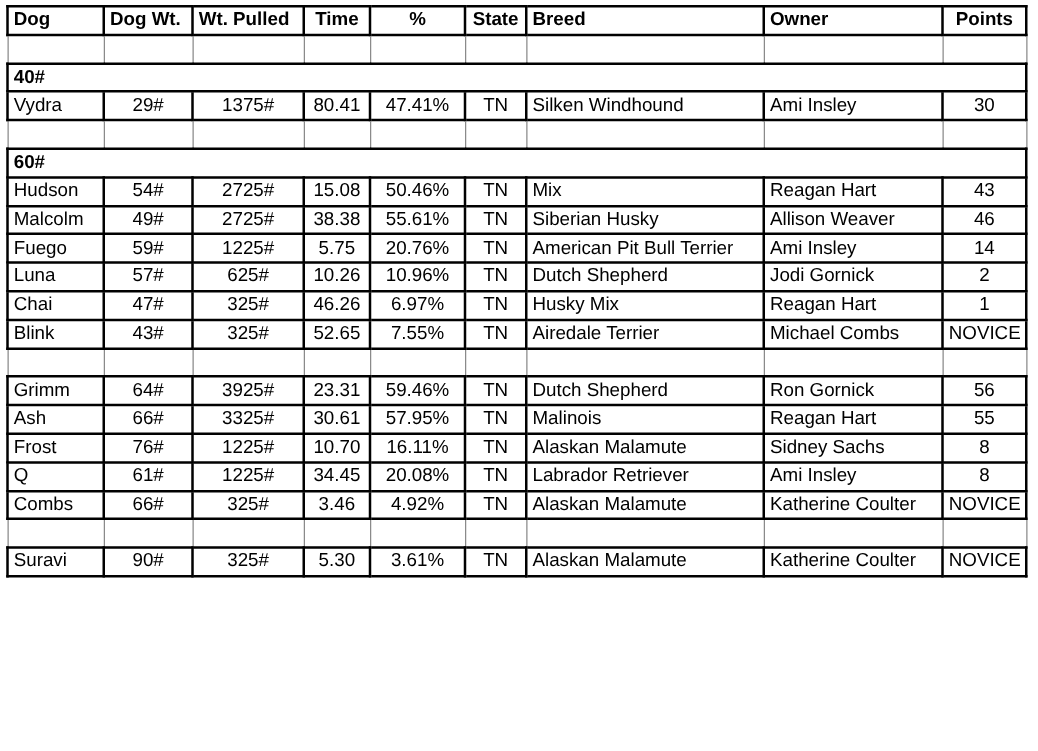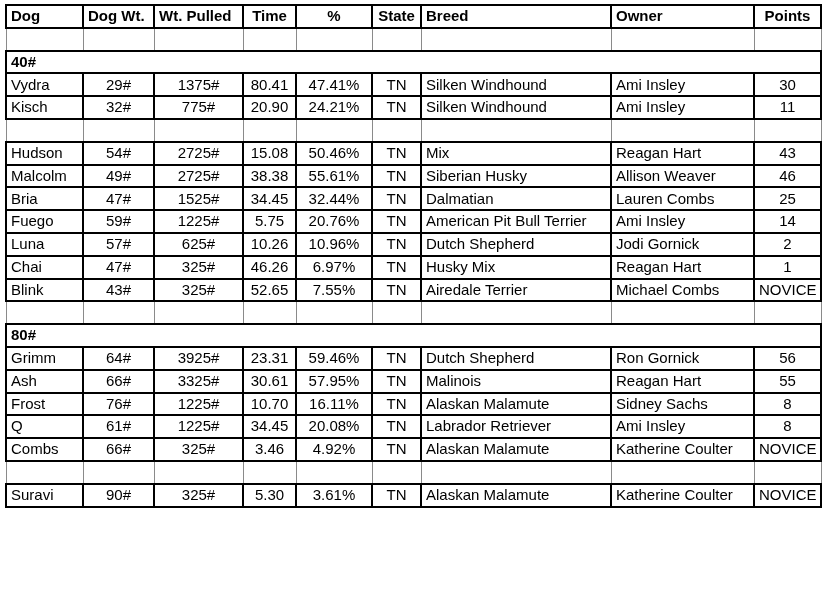--- a/index.html
+++ b/index.html
@@ -97,41 +97,33 @@
           <td class="al">Vydra</td>
           <td class="ac">29#</td>
           <td class="ac">1375#</td>
           <td class="ac">80.41</td>
           <td class="ac">47.41%</td>
           <td class="ac">TN</td>
           <td class="al">Silken Windhound</td>
           <td class="al">Ami Insley</td>
           <td class="ac">30</td>
         </tr>
-        <tr>
-          <td class="al">Kisch</td>
-          <td class="ac">32#</td>
-          <td class="ac">775#</td>
-          <td class="ac">20.90</td>
-          <td class="ac">24.21%</td>
-          <td class="ac">TN</td>
-          <td class="al">Silken Windhound</td>
-          <td class="al">Ami Insley</td>
-          <td class="ac">11</td>
-        </tr>
-        <tr class="spacer-row">
-          <td></td>
-          <td></td>
-          <td></td>
-          <td></td>
-          <td></td>
-          <td></td>
-          <td></td>
-          <td></td>
-          <td></td>
+        <tr class="spacer-row">
+          <td></td>
+          <td></td>
+          <td></td>
+          <td></td>
+          <td></td>
+          <td></td>
+          <td></td>
+          <td></td>
+          <td></td>
+        </tr>
+        <tr class="section-row">
+          <td colspan="9" class="al">60#</td>
         </tr>
         <tr>
           <td class="al">Hudson</td>
           <td class="ac">54#</td>
           <td class="ac">2725#</td>
           <td class="ac">15.08</td>
           <td class="ac">50.46%</td>
           <td class="ac">TN</td>
           <td class="al">Mix</td>
           <td class="al">Reagan Hart</td>
@@ -142,31 +134,20 @@
           <td class="ac">49#</td>
           <td class="ac">2725#</td>
           <td class="ac">38.38</td>
           <td class="ac">55.61%</td>
           <td class="ac">TN</td>
           <td class="al">Siberian Husky</td>
           <td class="al">Allison Weaver</td>
           <td class="ac">46</td>
         </tr>
         <tr>
-          <td class="al">Bria</td>
-          <td class="ac">47#</td>
-          <td class="ac">1525#</td>
-          <td class="ac">34.45</td>
-          <td class="ac">32.44%</td>
-          <td class="ac">TN</td>
-          <td class="al">Dalmatian</td>
-          <td class="al">Lauren Combs</td>
-          <td class="ac">25</td>
-        </tr>
-        <tr>
           <td class="al">Fuego</td>
           <td class="ac">59#</td>
           <td class="ac">1225#</td>
           <td class="ac">5.75</td>
           <td class="ac">20.76%</td>
           <td class="ac">TN</td>
           <td class="al">American Pit Bull Terrier</td>
           <td class="al">Ami Insley</td>
           <td class="ac">14</td>
         </tr>
@@ -207,23 +188,20 @@
           <td></td>
           <td></td>
           <td></td>
           <td></td>
           <td></td>
           <td></td>
           <td></td>
           <td></td>
           <td></td>
         </tr>
-        <tr class="section-row">
-          <td colspan="9" class="al">80#</td>
-        </tr>
         <tr>
           <td class="al">Grimm</td>
           <td class="ac">64#</td>
           <td class="ac">3925#</td>
           <td class="ac">23.31</td>
           <td class="ac">59.46%</td>
           <td class="ac">TN</td>
           <td class="al">Dutch Shepherd</td>
           <td class="al">Ron Gornick</td>
           <td class="ac">56</td>

